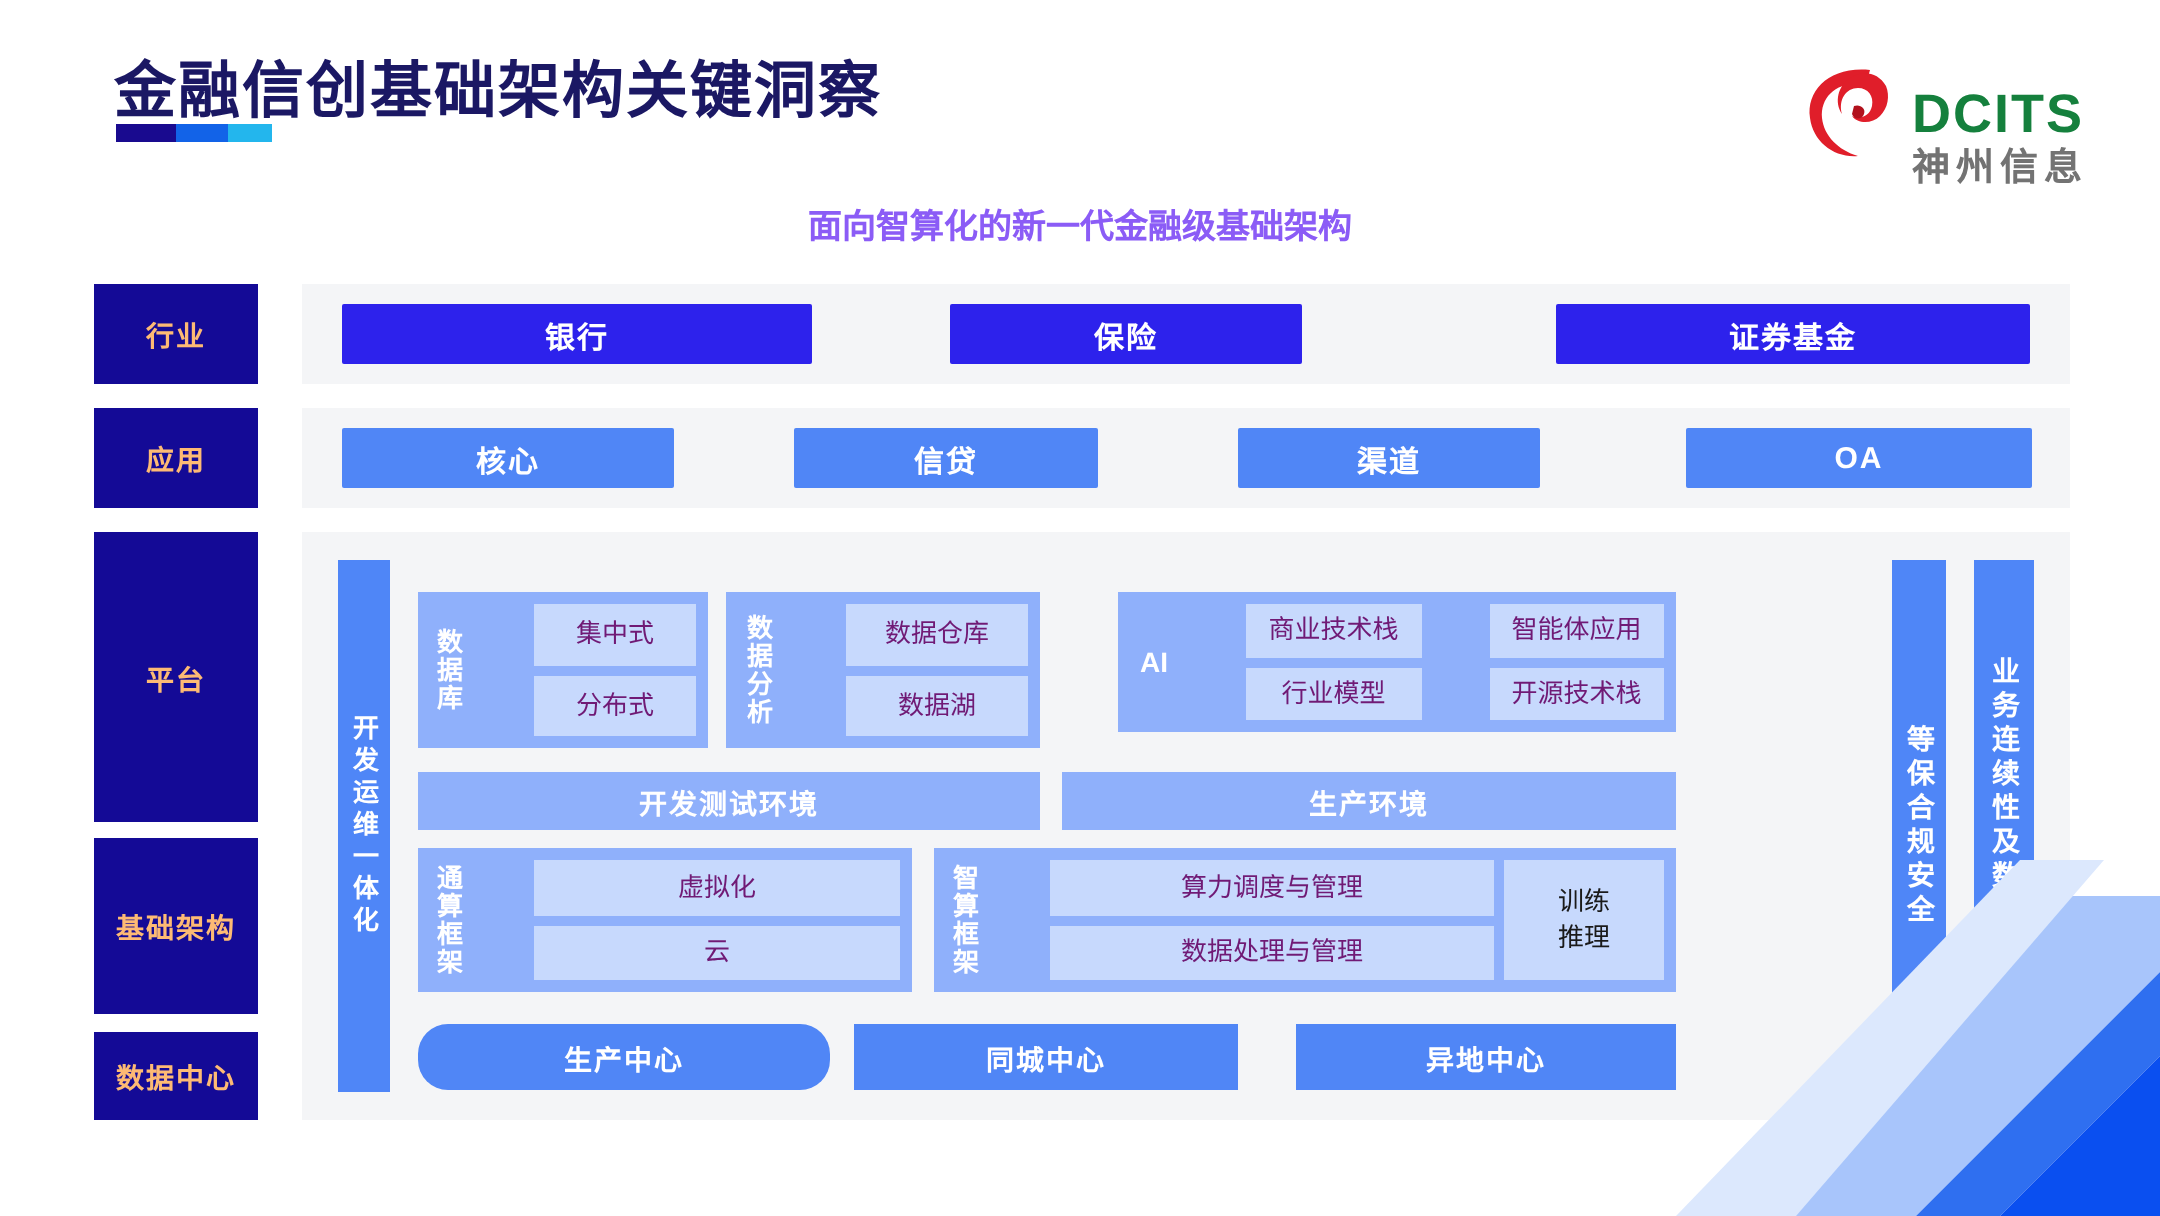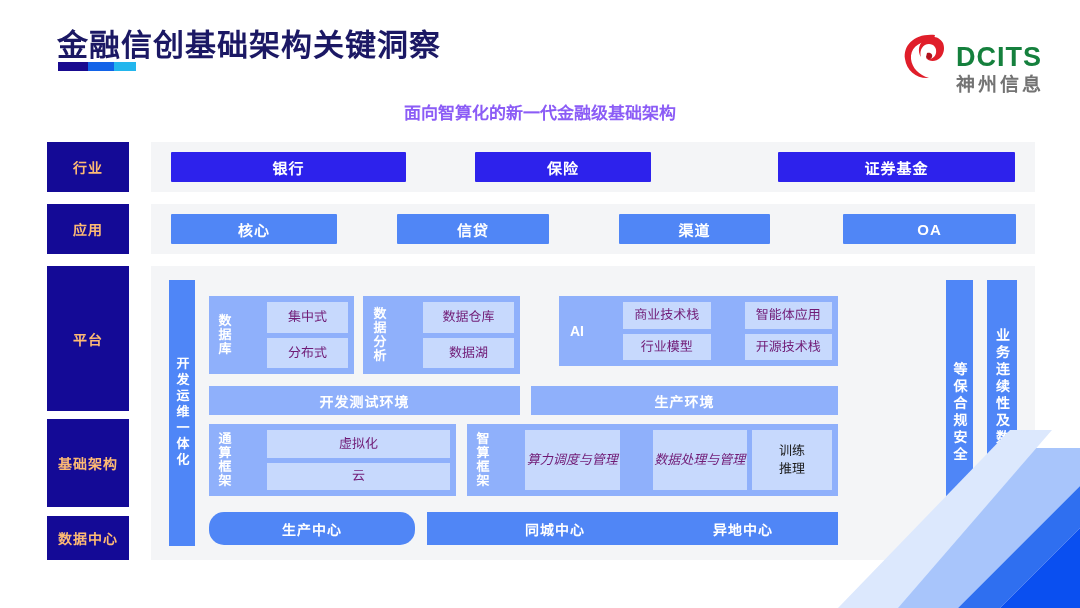--- a/index.html
+++ b/index.html
@@ -108,21 +108,21 @@
     position:absolute;height:29px;background:#8fb0fb;color:#ffffff;
     display:flex;align-items:center;justify-content:center;
     font-size:14px;font-weight:bold;letter-spacing:1px;
   }
   .env-dev{left:58px;top:120px;width:311px;}
   .env-prod{left:380px;top:120px;width:307px;}
 
   .grp-general{left:58px;top:158px;width:247px;height:72px;}
   .grp-smart{left:316px;top:158px;width:371px;height:72px;}
   .grp-smart .tiles{flex-direction:row;}
-  .grp-smart .tiles-col{flex:1;display:flex;gap:5px;font-style:italic;}
+  .grp-smart .tiles-col{flex:1;display:flex;flex-direction:column;gap:5px;}
   .tile-train{flex:0 0 80px;background:#c7d9fd;color:#1a1a1a;font-size:13px;
     display:flex;align-items:center;justify-content:center;text-align:center;line-height:1.35;}
 
   .dc-chip{
     position:absolute;top:246px;height:33px;background:#5086f6;color:#ffffff;
     display:flex;align-items:center;justify-content:center;
     font-size:14px;font-weight:bold;letter-spacing:1px;
   }
 </style>
 </head>
@@ -225,21 +225,21 @@
         <div class="tiles-col">
           <div class="tile">算力调度与管理</div>
           <div class="tile">数据处理与管理</div>
         </div>
         <div class="tile-train" style="white-space:pre-line">训练
 推理</div>
       </div>
     </div>
 
     <div class="dc-chip" style="left:58px;width:206px;border-radius:15px;">生产中心</div>
-    <div class="dc-chip" style="left:276px;width:192px;padding-left:32px;">同城中心</div>
+    <div class="dc-chip" style="left:276px;width:192px;">同城中心</div>
     <div class="dc-chip" style="left:497px;width:190px;">异地中心</div>
   </div>
 </div>
 
 <div class="corner-deco">
   <svg width="260" height="200" viewBox="0 0 260 200">
     <polygon points="60,200 210,40 260,40 260,78 138,200" fill="#a8c5fb"></polygon>
     <polygon points="138,200 260,78 260,120 180,200" fill="#2f6ff0"></polygon>
     <polygon points="180,200 260,120 260,200" fill="#0a4ff0"></polygon>
     <polygon points="18,200 190,22 232,22 78,200" fill="#dce8fd"></polygon>

